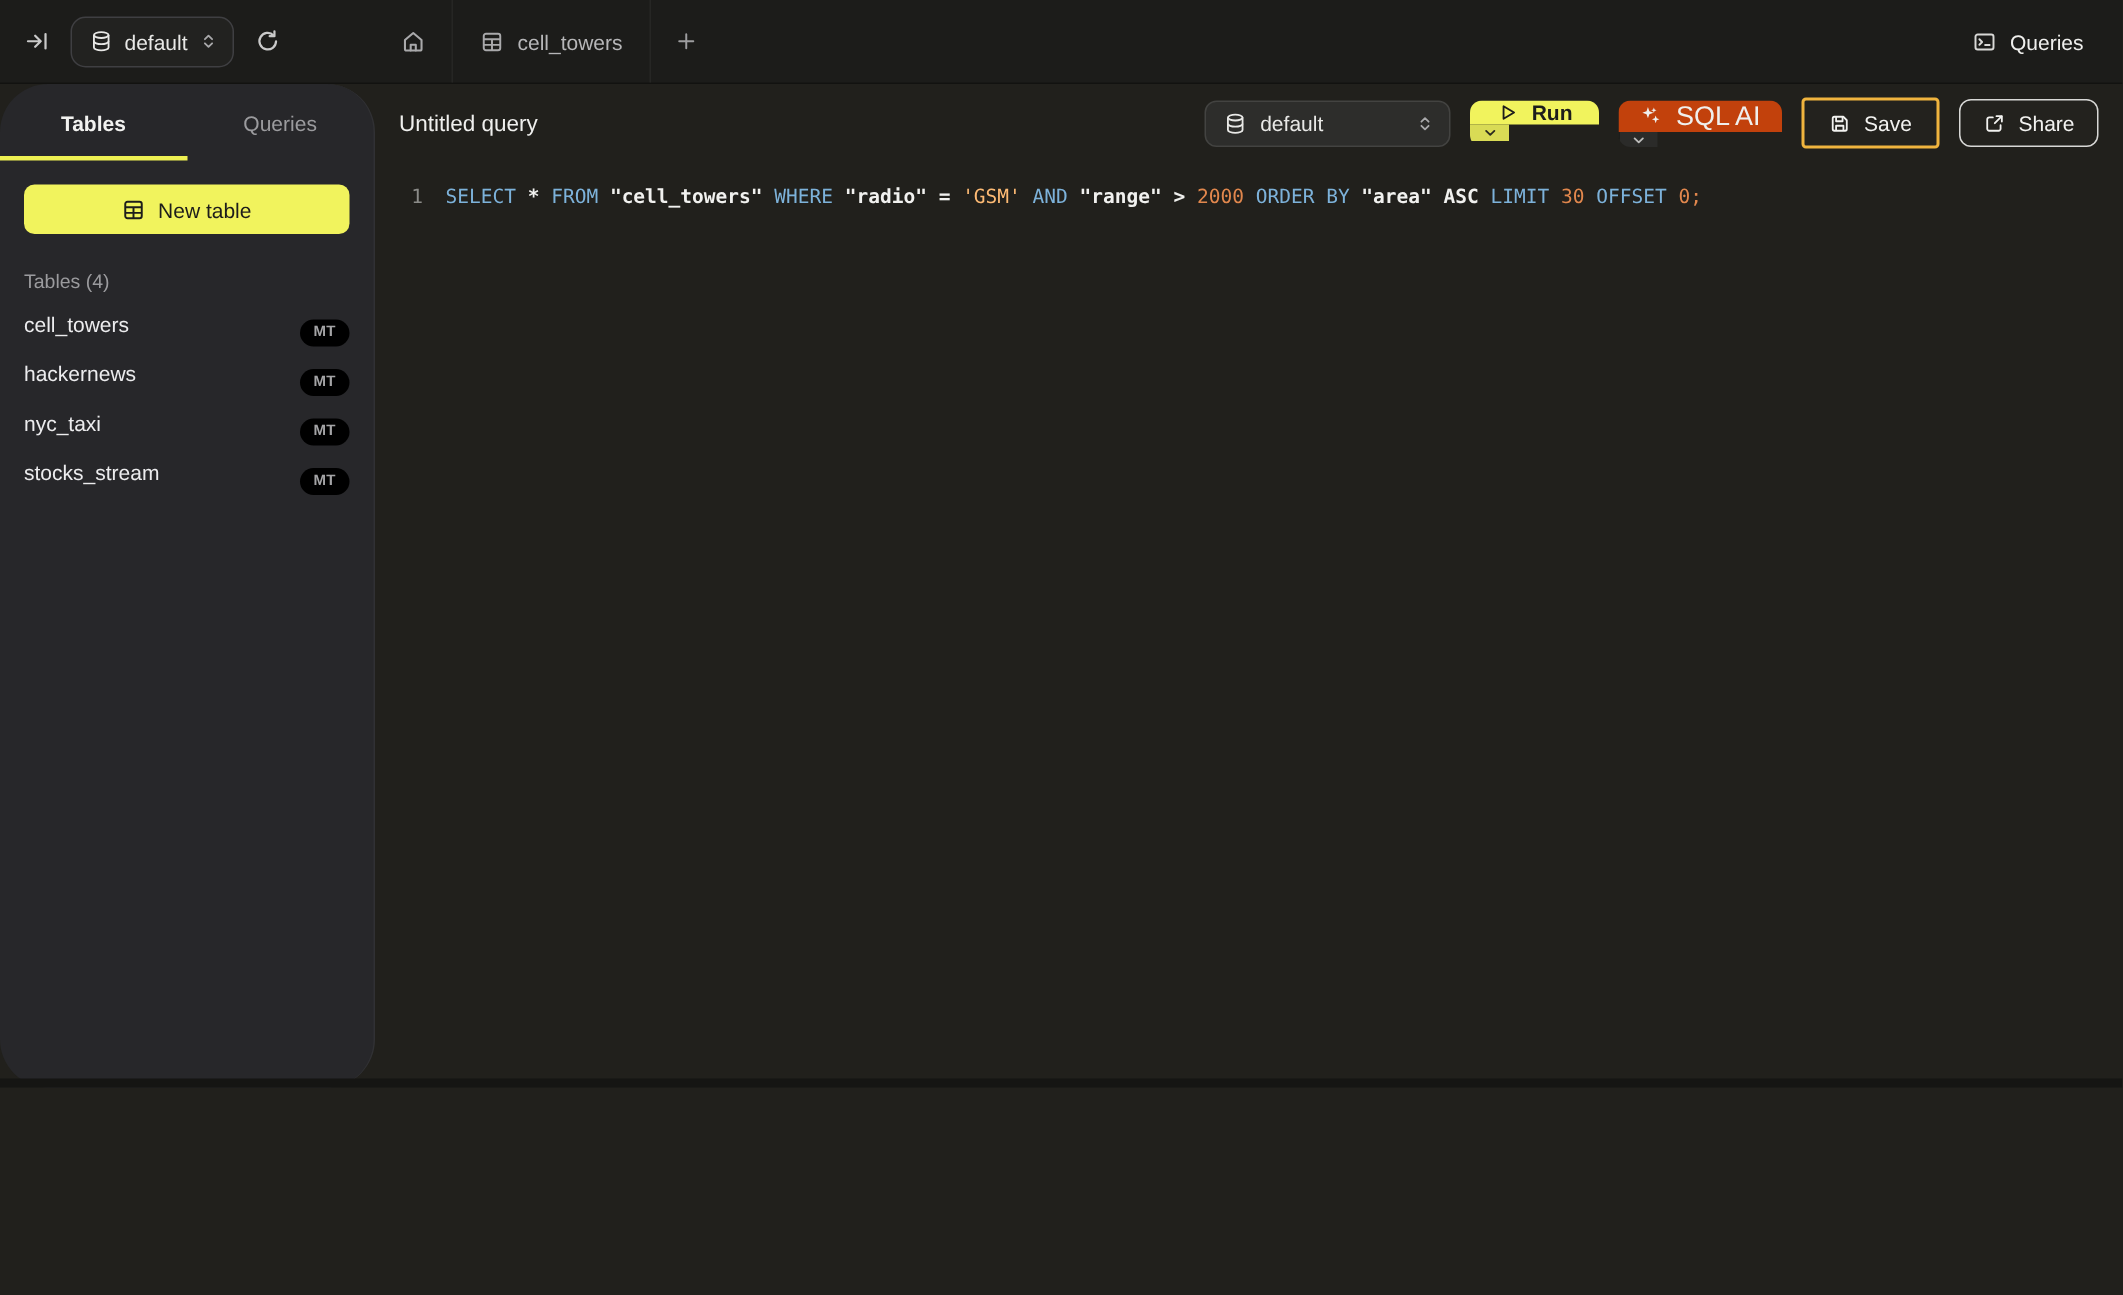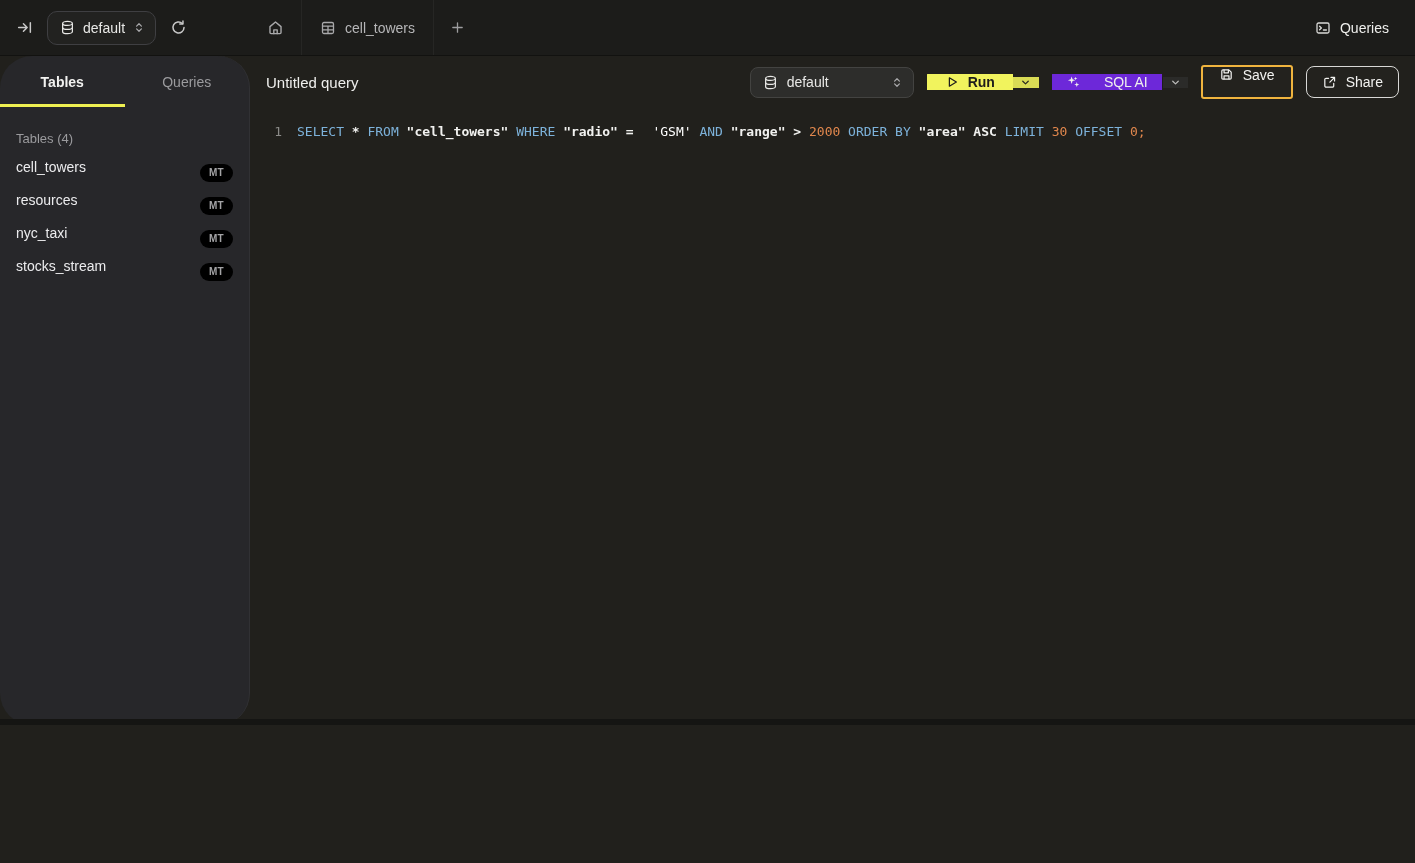--- a/index.html
+++ b/index.html
@@ -49,40 +49,40 @@
   .badge { background:#000000; color:#a4a4a6; font-size:10px; font-weight:700; letter-spacing:.3px;
            border-radius:999px; padding:4px 9px; line-height:1;margin-top:12px; }
 
   
   .editor-pane { flex:1; display:flex; flex-direction:column; background:#21201c; min-width:0; }
   .editor-toolbar { height:52px; flex:none; display:flex; align-items:center; padding:0 16px; gap:13px; }
   .query-title { font-size:15px; font-weight:500; color:#efefed; margin-right:auto; }
   .tb-select { display:flex; align-items:center; gap:9px; height:31px; width:164px; padding:0 10px 0 12px;
                border:1px solid #434341; border-radius:8px; background:#2d2d2b; color:#e8e8e6; font-size:14px; cursor:pointer; }
   .tb-select .lbl { flex:1; font-weight:500; }
-  .split-btn { display:flex; align-items:center; height:31px; border-radius:8px; overflow:hidden; cursor:pointer; }
+  .split-btn { display:flex; align-items:flex-start; height:31px; border-radius:8px; overflow:hidden; cursor:pointer;flex-direction:column; }
   .run-main { display:flex; align-items:center; gap:9px; padding:0 18px; background:#f1f35d; color:#1d1d1b;
               font-size:14px; font-weight:600; border:none; cursor:pointer; font-family:inherit; }
   .run-caret { width:26px; display:flex; align-items:center; justify-content:center; background:#d9db55; color:#2a2a20; border:none; cursor:pointer; }
-  .ai-main { display:flex; align-items:center; gap:23px; padding:0 14px; background:#6d28d9; color:#efefed;
-             font-size:14px; font-weight:500; border:none; cursor:pointer; font-family:inherit; }
+  .ai-main { display:flex; align-items:center; gap:9px; padding:0 14px; background:#c2410c; color:#efefed;
+             font-size:18px; font-weight:500; border:none; cursor:pointer; font-family:inherit; }
   .ai-caret { width:26px; display:flex; align-items:center; justify-content:center; background:#2b2b29; color:#bdbdbb;
               border:none; border-left:1px solid #1d1d1b; cursor:pointer; }
-  .save-btn { display:flex; align-items:flex-start; gap:9px; height:34px; padding:0 16px; border-radius:3px;
+  .save-btn { display:flex; align-items:center; gap:9px; height:34px; padding:0 16px; border-radius:3px;
               border:2px solid #f0b43e; background:#23221e; color:#f2f2f0; font-size:14px; font-weight:500; cursor:pointer; font-family:inherit; }
   .share-btn { display:flex; align-items:center; gap:9px; height:32px; padding:0 15px; border-radius:8px;
                border:1px solid #d8d8d6; background:#23221e; color:#f2f2f0; font-size:14px; font-weight:500; cursor:pointer; font-family:inherit; }
 
   .code-area { flex:1; padding-top:13px; font-family:"DejaVu Sans Mono", monospace; font-size:13px; line-height:22px; cursor:text; }
   .code-line { display:flex; }
   .gutter { width:24px; flex:none; text-align:right; color:#8b8b88; margin-left:8px; }
   .code { margin-left:15px; white-space:pre; }
   .tk-kw  { color:#7db2da; }
   .tk-wb  { color:#f1f1ef; font-weight:bold; }
-  .tk-str { color:#ffffff;margin-left:11px; }
+  .tk-str { color:#fdba74; }
   .tk-num { color:#e1874d; }
 
   .bottom-strip { position:absolute; left:0; right:0; bottom:0; height:6px; background:#151513; }
   svg { display:block; }
 </style>
 </head>
 <body>
 
 <div class="app">
 
@@ -168,31 +168,40 @@
     <div class="sidebar">
       <div class="side-tabs">
         <div class="side-tab active">
           <span>Tables</span>
         </div>
         <div class="side-tab">
           <span>Queries</span>
         </div>
       </div>
 
+      <button class="new-table">
+        <span>
+          <svg width="16" height="16" viewBox="0 0 16 16" fill="none" stroke="currentColor" stroke-width="1.3" stroke-linejoin="round">
+            <rect x="2.5" y="2.5" width="11" height="11" rx="1.5"></rect>
+              <path d="M2.5 6.2h11M2.5 9.9h11M8 6.2v7.3"></path>
+          </svg>
+        </span>
+        <span>New table</span>
+      </button>
 
 
       <div class="section-label">Tables (4)</div>
 
       <div class="tbl-list" id="tables-list">
           <div class="tbl-row">
             <span>cell_towers</span>
             <span class="badge">MT</span>
           </div>
           <div class="tbl-row">
-            <span>resources</span>
+            <span>hackernews</span>
             <span class="badge">MT</span>
           </div>
           <div class="tbl-row">
             <span>nyc_taxi</span>
             <span class="badge">MT</span>
           </div>
           <div class="tbl-row">
             <span>stocks_stream</span>
             <span class="badge">MT</span>
           </div>

